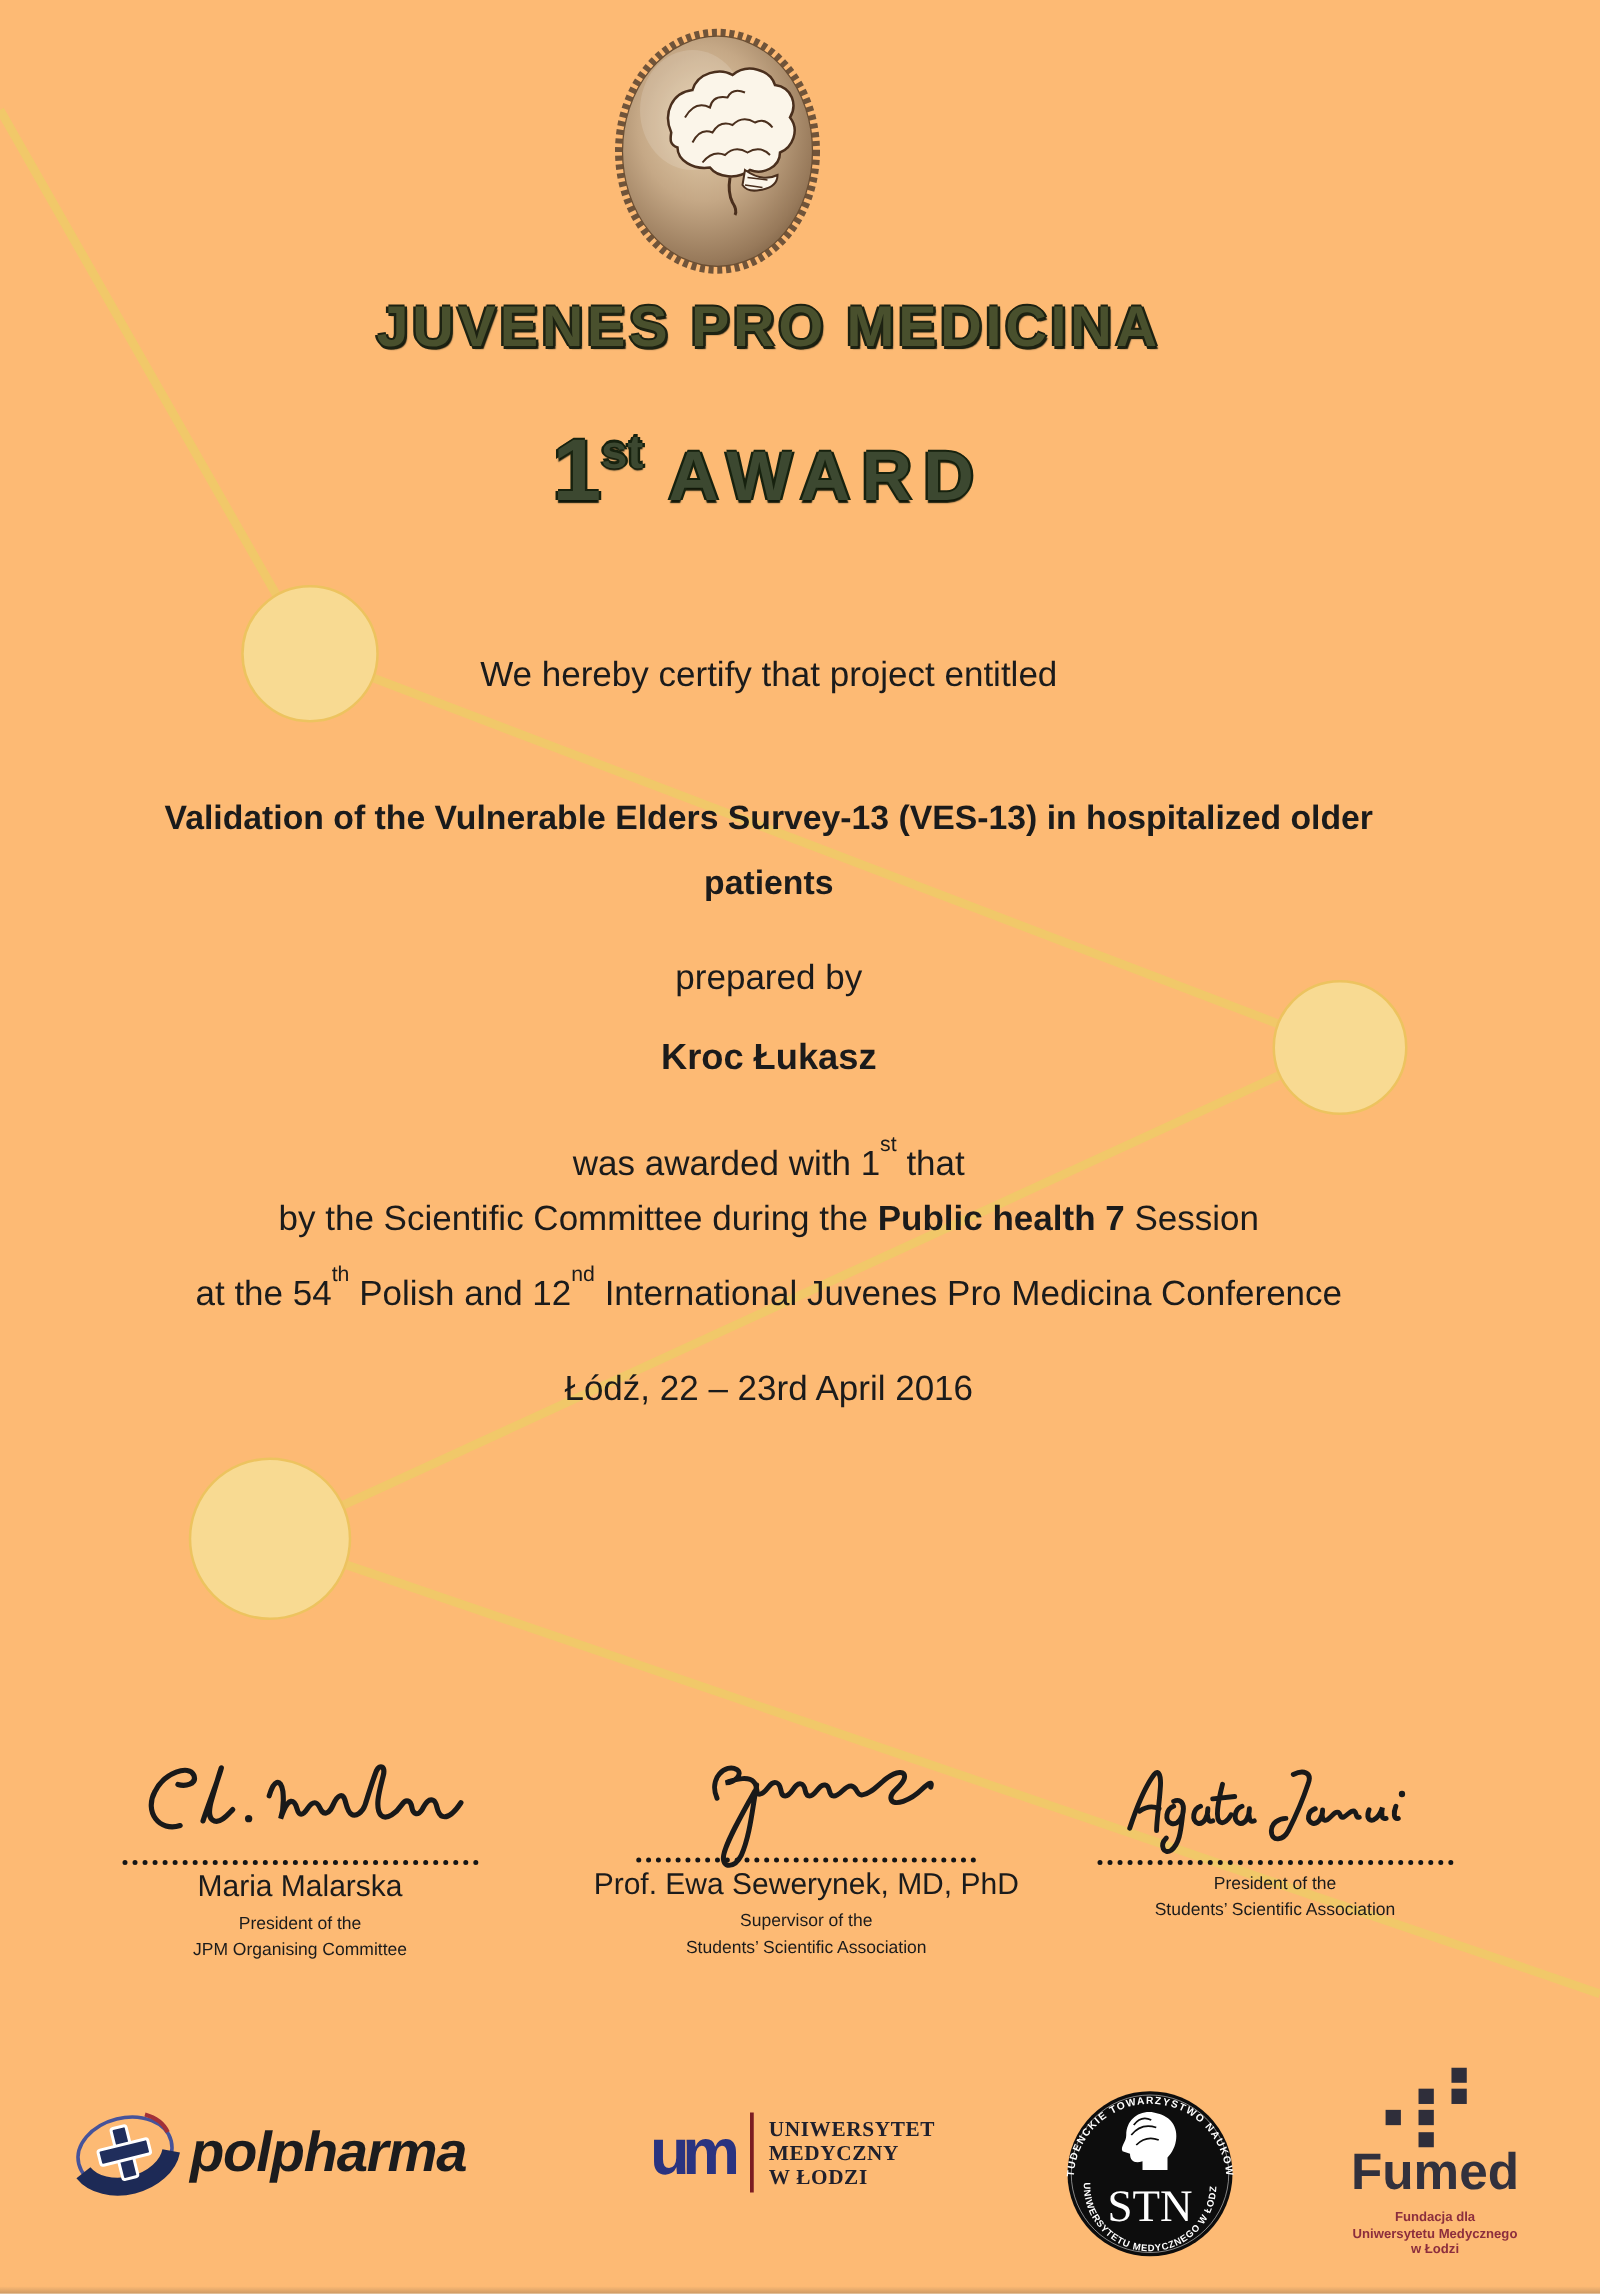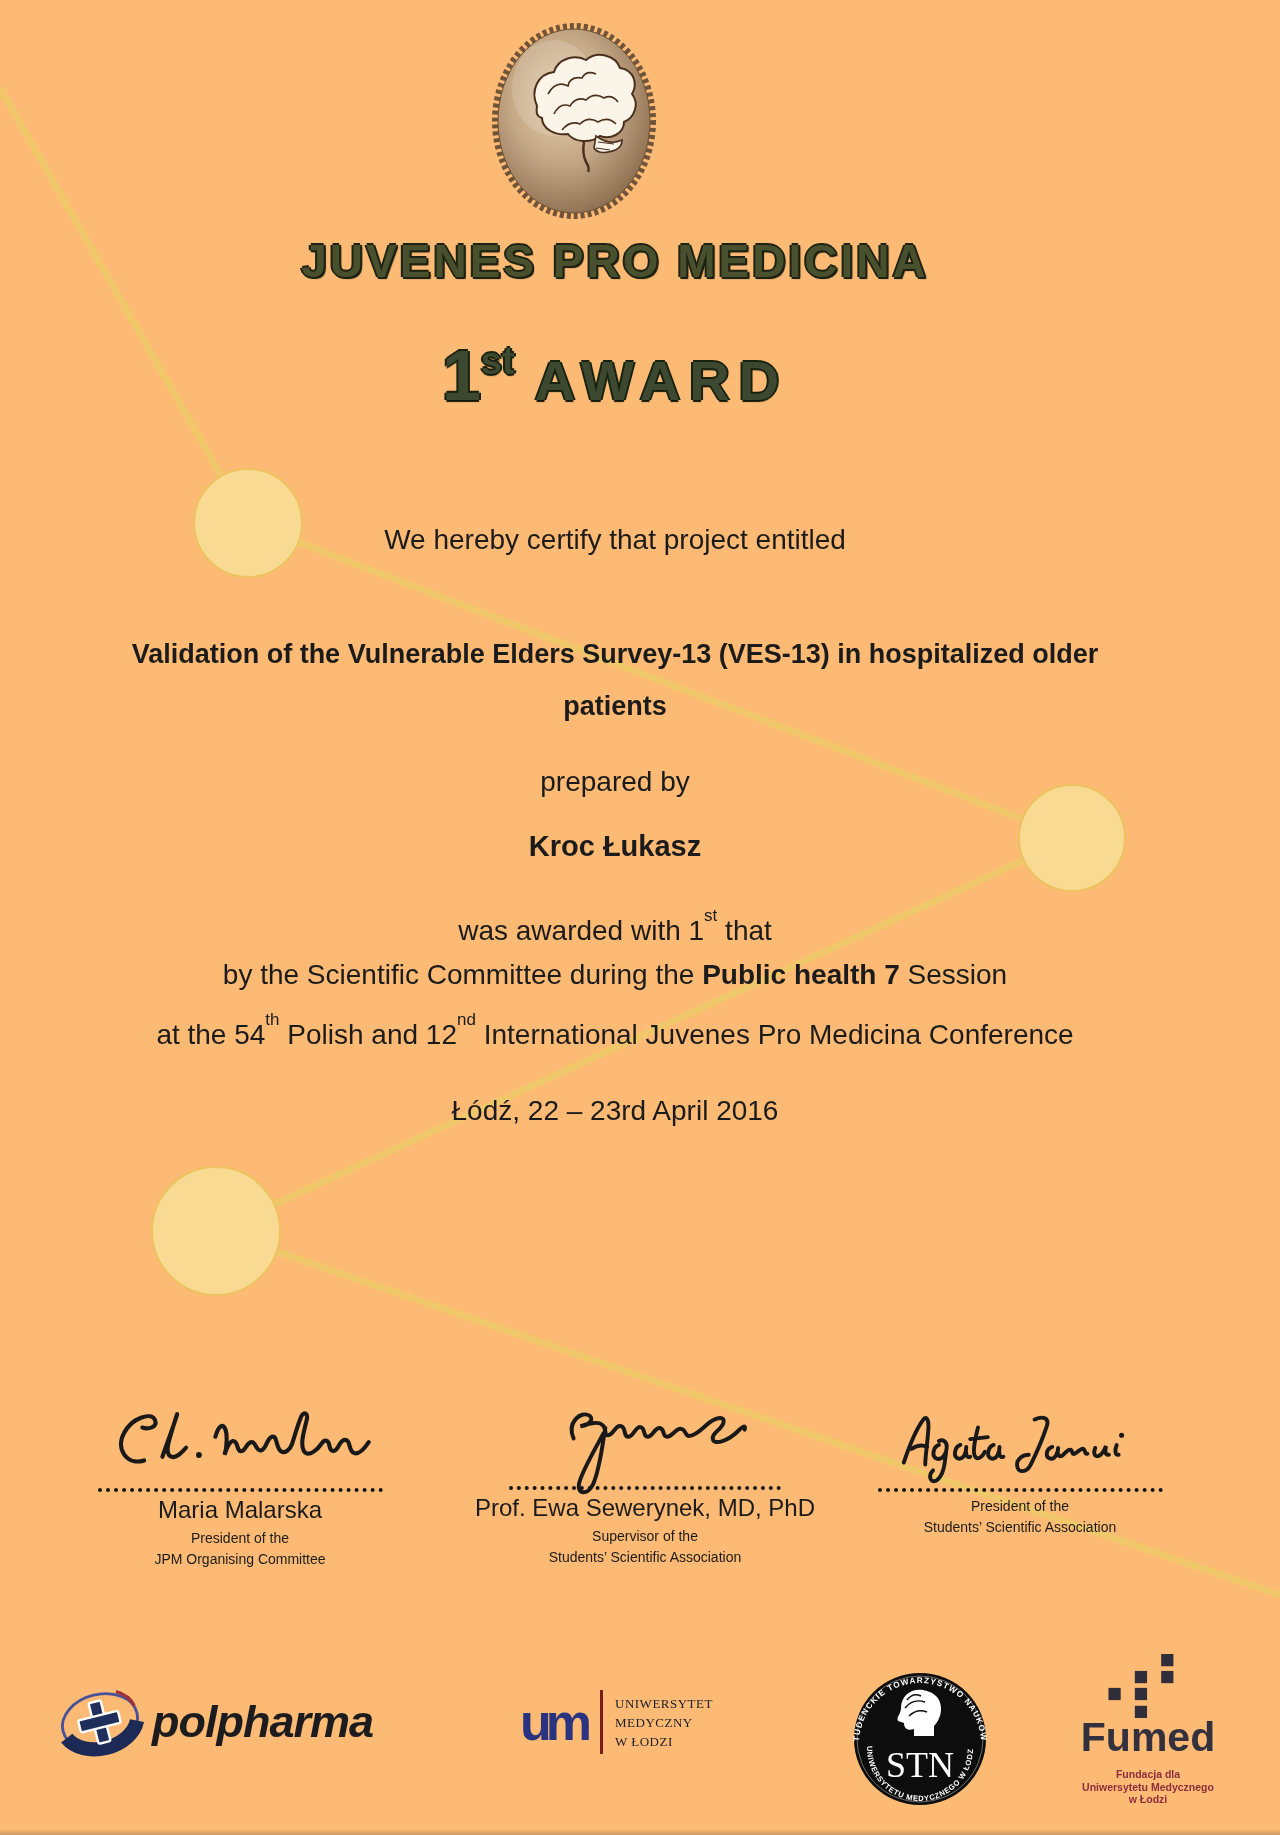--- a/index.html
+++ b/index.html
@@ -31,21 +31,21 @@
   .dotline{border-top:4px dotted #161616;height:0;margin:2px auto 4px auto;}
   .sig-name{font-size:24px;margin-top:2px;}
   .sig-role{font-size:14px;line-height:21px;margin-top:4px;}
 
   
   .logo-polpharma{position:absolute;left:52px;top:1682px;display:flex;align-items:center;gap:4px;}
   .polpharma-word{font-size:45px;font-style:italic;font-weight:bold;letter-spacing:-1px;color:#1c1c1e;}
   .logo-um{position:absolute;left:520px;top:1690px;display:flex;align-items:center;}
   .um-glyph{font-size:52px;font-weight:bold;letter-spacing:-6px;color:#2a3380;line-height:60px;}
   .um-divider{width:3px;height:64px;background:#7c1d22;margin:0 12px 0 14px;}
-  .um-text{font-family:"Liberation Serif",serif;font-size:13px;font-weight:normal;
+  .um-text{font-family:"Liberation Serif",serif;font-size:17px;font-weight:bold;
            letter-spacing:0.5px;color:#20202c;line-height:19px;text-align:left;}
   .logo-stn{position:absolute;left:845px;top:1664px;}
   .logo-fumed{position:absolute;left:1058px;top:1654px;width:180px;text-align:center;}
   .fumed-word{font-size:41px;font-weight:bold;color:#32313d;letter-spacing:0;margin-top:-4px;}
   .fumed-sub{font-size:10.5px;line-height:12.5px;color:#8c2e3d;margin-top:7px;font-weight:bold;}
 
   .bottom-shade{position:absolute;left:0;right:0;bottom:0;height:6px;
     background:linear-gradient(to top,rgba(60,55,50,.25),rgba(0,0,0,0));}
 </style>
 </head>

